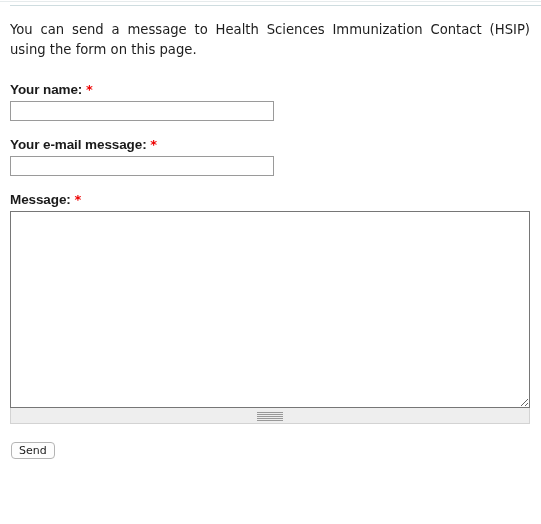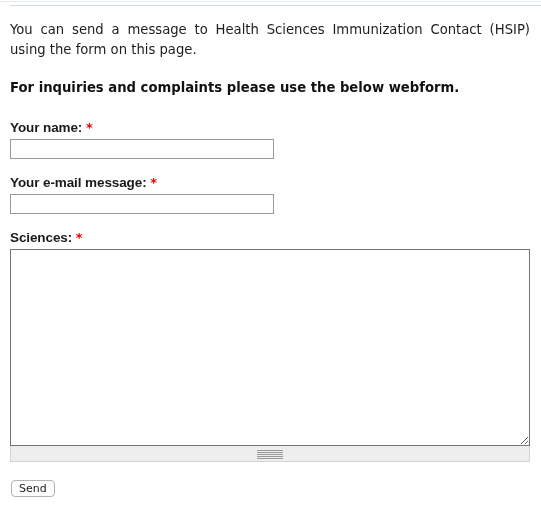--- a/index.html
+++ b/index.html
@@ -172,21 +172,20 @@
 
 <div class="page-top-rule"></div>
 
 <div class="content">
 
 
   <div class="title-rule"></div>
 
   <p class="intro">You can send a message to Health Sciences Immunization Contact (HSIP) using the form on this page.</p>
 
-  <p class="emphasis">For inquiries and complaints please use the below webform.</p>
 
   <form class="form">
 
     <div class="form-item name-item">
       <label class="field-label">
         <span>Your name:</span>
         <span class="required-mark">*</span>
       </label>
       <input class="text-field" type="text" placeholder="" style="">
     </div>
@@ -194,21 +193,21 @@
     <div class="form-item email-item">
       <label class="field-label">
         <span>Your e-mail message:</span>
         <span class="required-mark">*</span>
       </label>
       <input class="text-field" type="text" placeholder="" style="">
     </div>
 
     <div class="form-item msg-item">
       <label class="field-label">
-        <span>Sciences:</span>
+        <span>Message:</span>
         <span class="required-mark">*</span>
       </label>
       <div class="textarea-wrap">
         <textarea class="message-field" placeholder="" style=""></textarea>
         <div class="grippie">
           <div class="grippie-lines"></div>
         </div>
       </div>
     </div>
 

